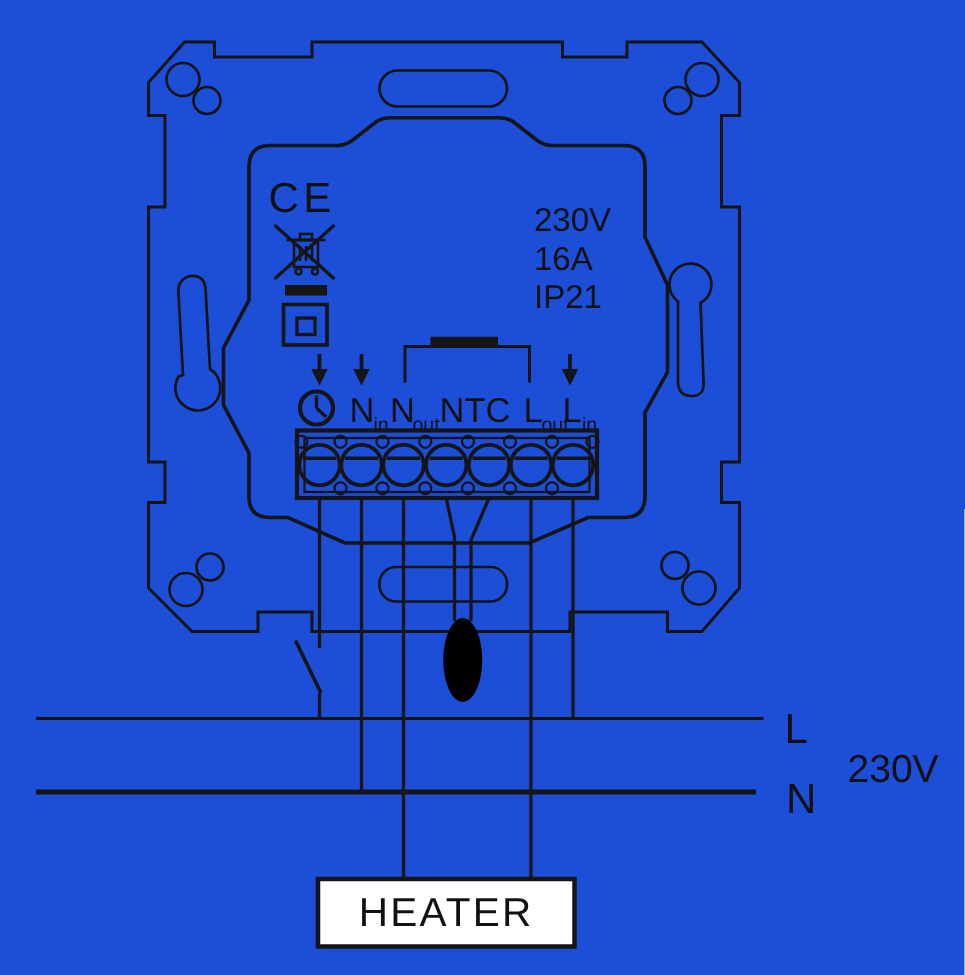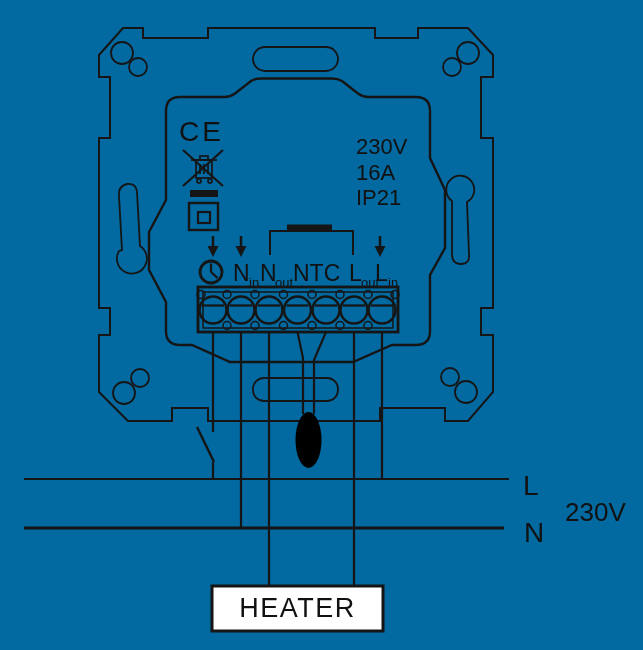--- a/index.html
+++ b/index.html
@@ -1,16 +1,16 @@
 <!DOCTYPE html>
 <html><head>
 <meta charset="utf-8">
 <style>
   html,body{margin:0;padding:0;background:#ffffff;}
-  .stage{position:relative;width:643px;height:650px;background:#0369a1;overflow:hidden;
+  .stage{position:relative;width:643px;height:650px;background:#1d4ed8;overflow:hidden;
          font-family:"Liberation Sans", sans-serif;}
   svg{position:absolute;left:0;top:0;}
   svg text{font-family:"Liberation Sans", sans-serif;fill:#111;}
 </style>
 </head>
 <body>
 
 <div class="stage">
 <svg width="643" height="650" viewBox="0 0 643 650">
 

